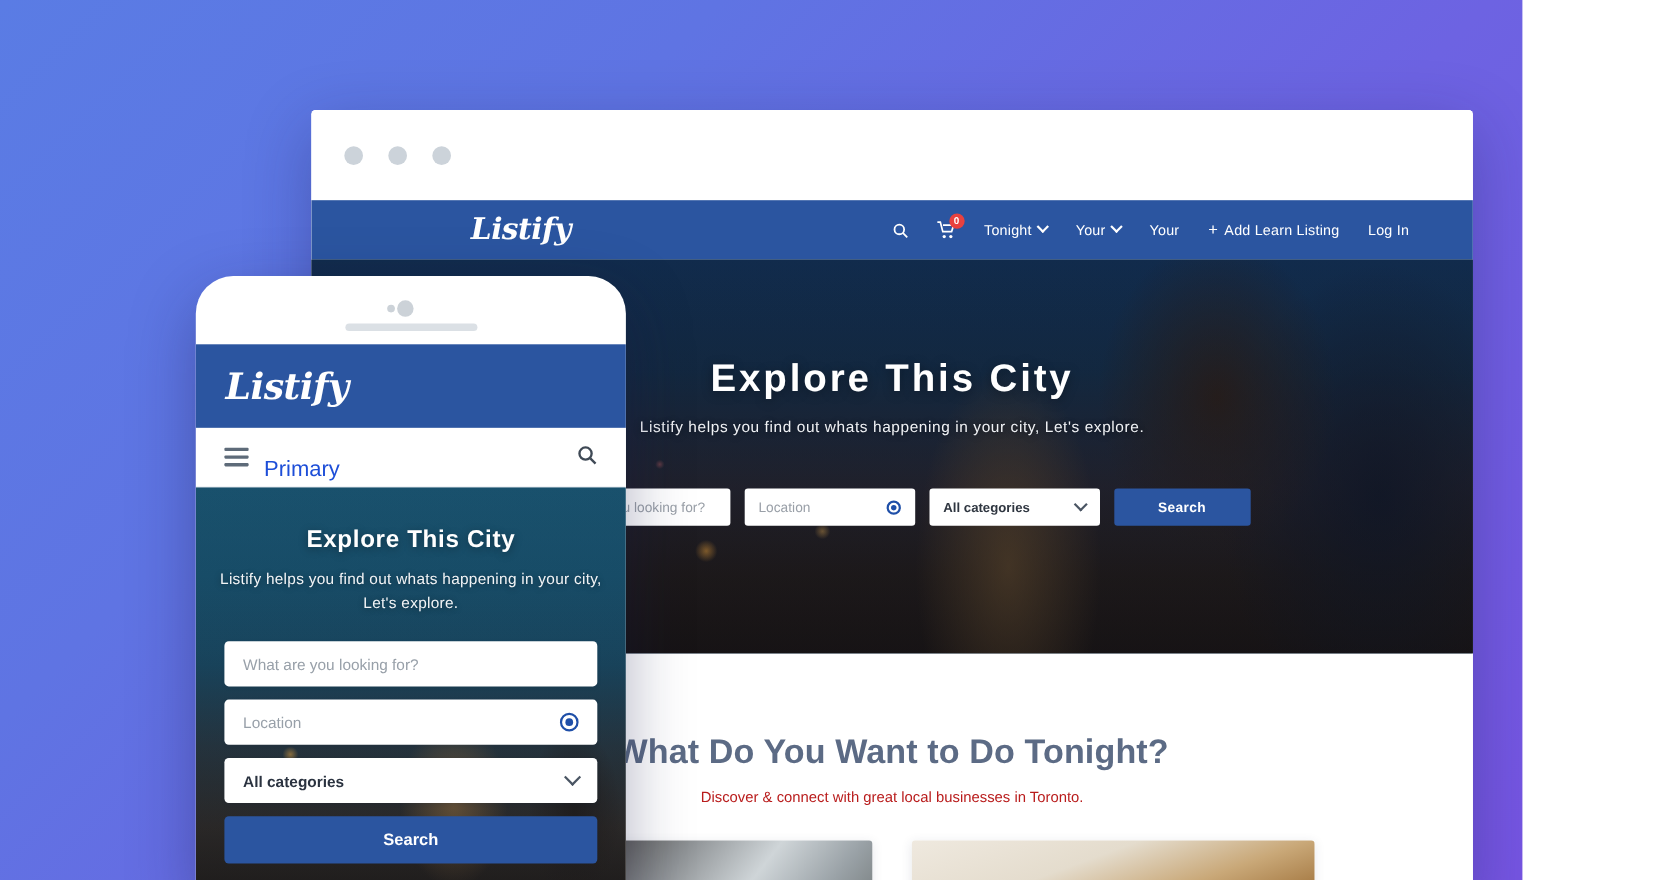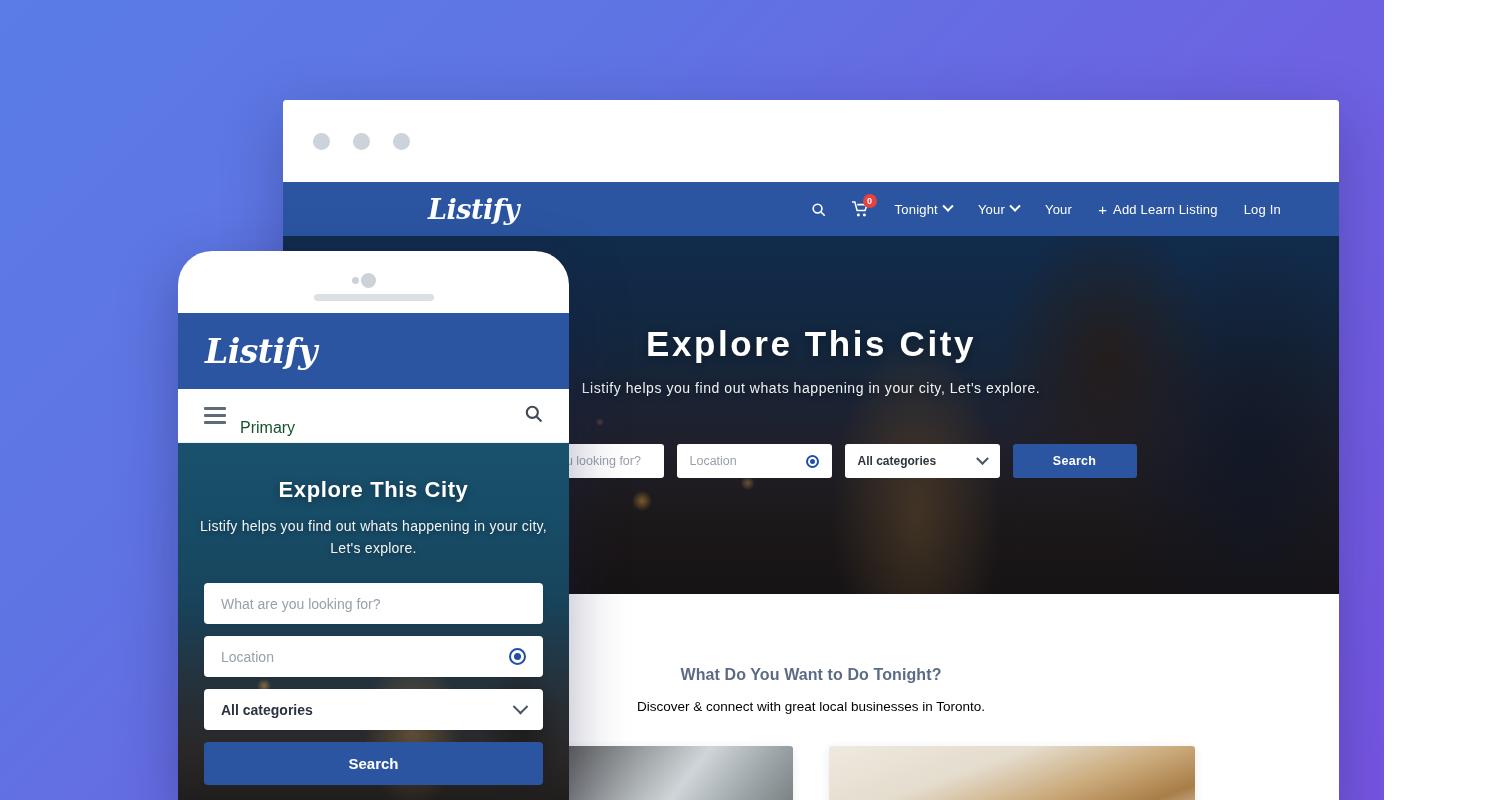--- a/index.html
+++ b/index.html
@@ -215,26 +215,26 @@
 
   
   #desktop-content {
     background: #ffffff;
     padding-top: 72px;
     text-align: center;
     height: 226px;
   }
   #section-title {
     color: #5c6b85;
-    font-size: 16px;
+    font-size: 31px;
     letter-spacing: 0.1px;
   }
   #section-sub {
     margin-top: 15px;
-    color: #000000;
+    color: #b91c1c;
     font-size: 13.5px;
   }
   #cards-row {
     margin-top: 32px;
     display: flex;
     justify-content: center;
     gap: 36px;
   }
   .card {
     width: 366px;
@@ -313,21 +313,21 @@
     background: #ffffff;
     display: flex;
     align-items: center;
     padding: 0 26px;
     justify-content: space-between;
     border-bottom: 1px solid #eef1f4;
   }
   #primary-left { display: flex; align-items: center; gap: 14px; cursor: pointer; }
   .burger { width: 22px; display: flex; flex-direction: column; gap: 4px; }
   .burger span { display: block; height: 3px; background: #5e6b79; border-radius: 1px; }
-  #primary-label { color: #14532d; font-size: 16px; margin-top: 24px; }
+  #primary-label { color: #1d4ed8; font-size: 20px; margin-top: 24px; }
 
   #phone-hero {
     position: relative;
     height: 368px;
     overflow: hidden;
   }
   #phone-hero-photo {
     position: absolute;
     inset: 0;
     background:

